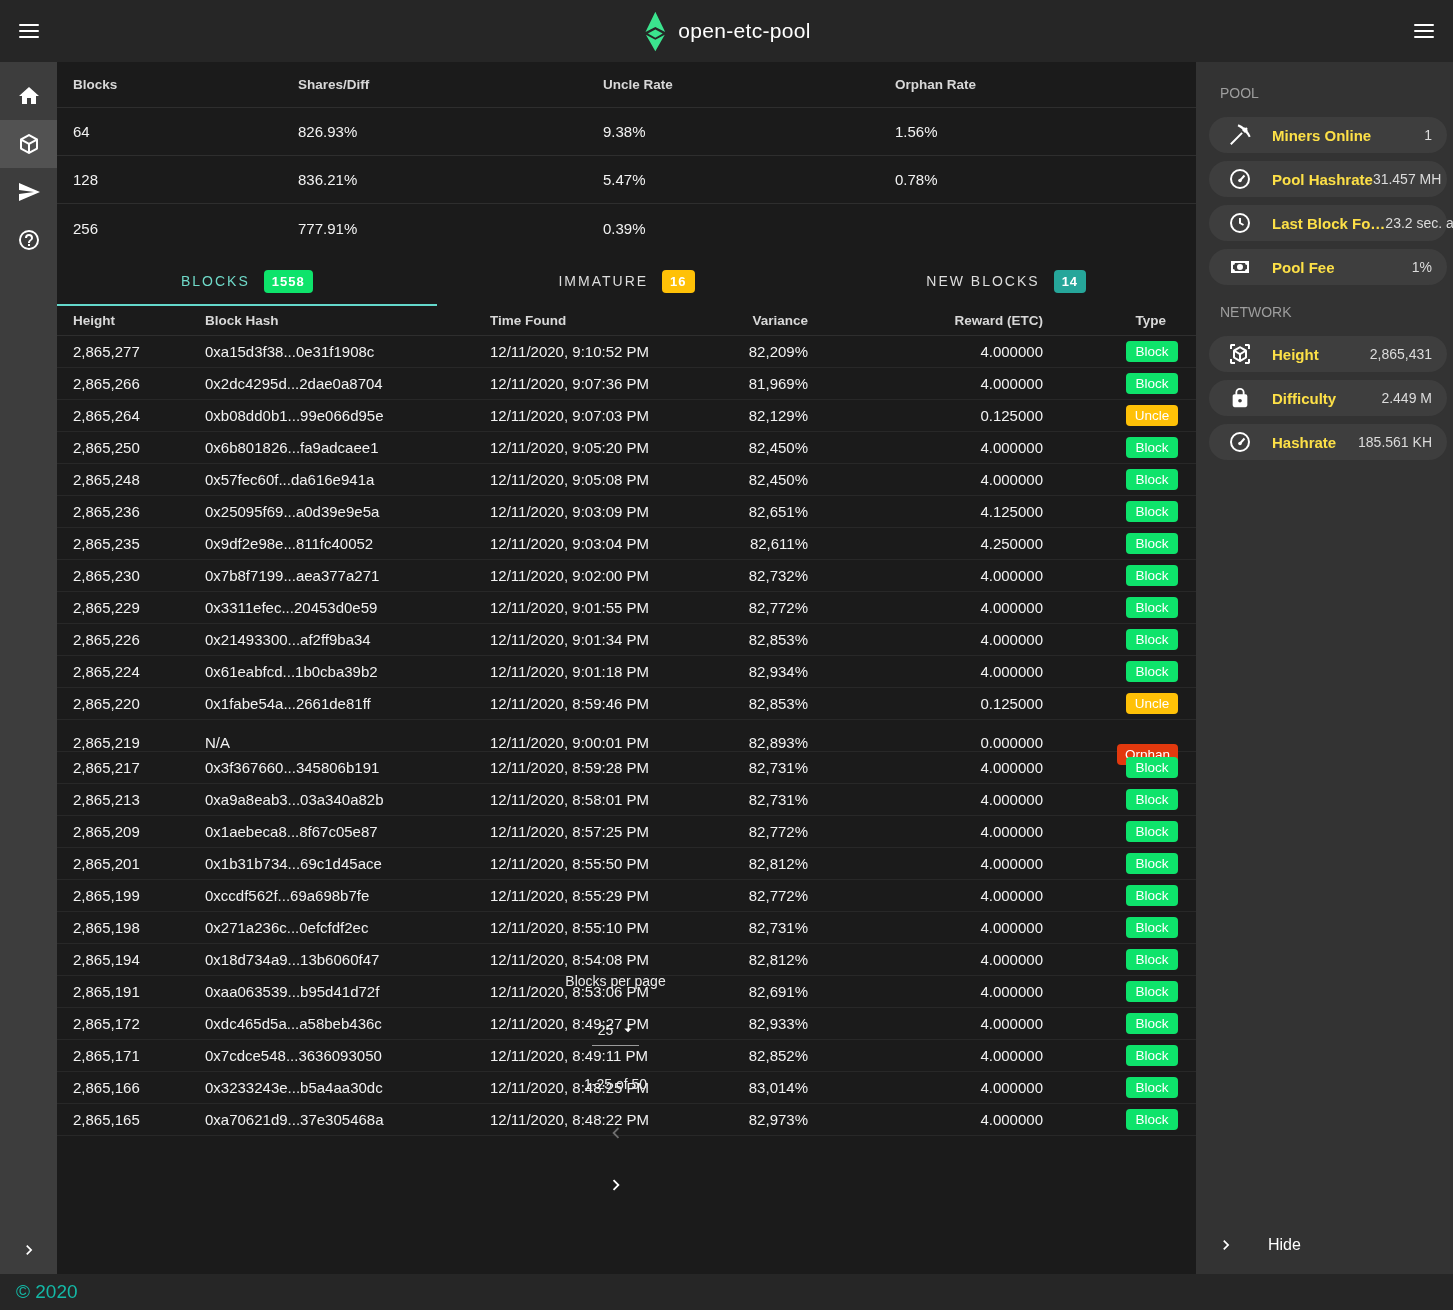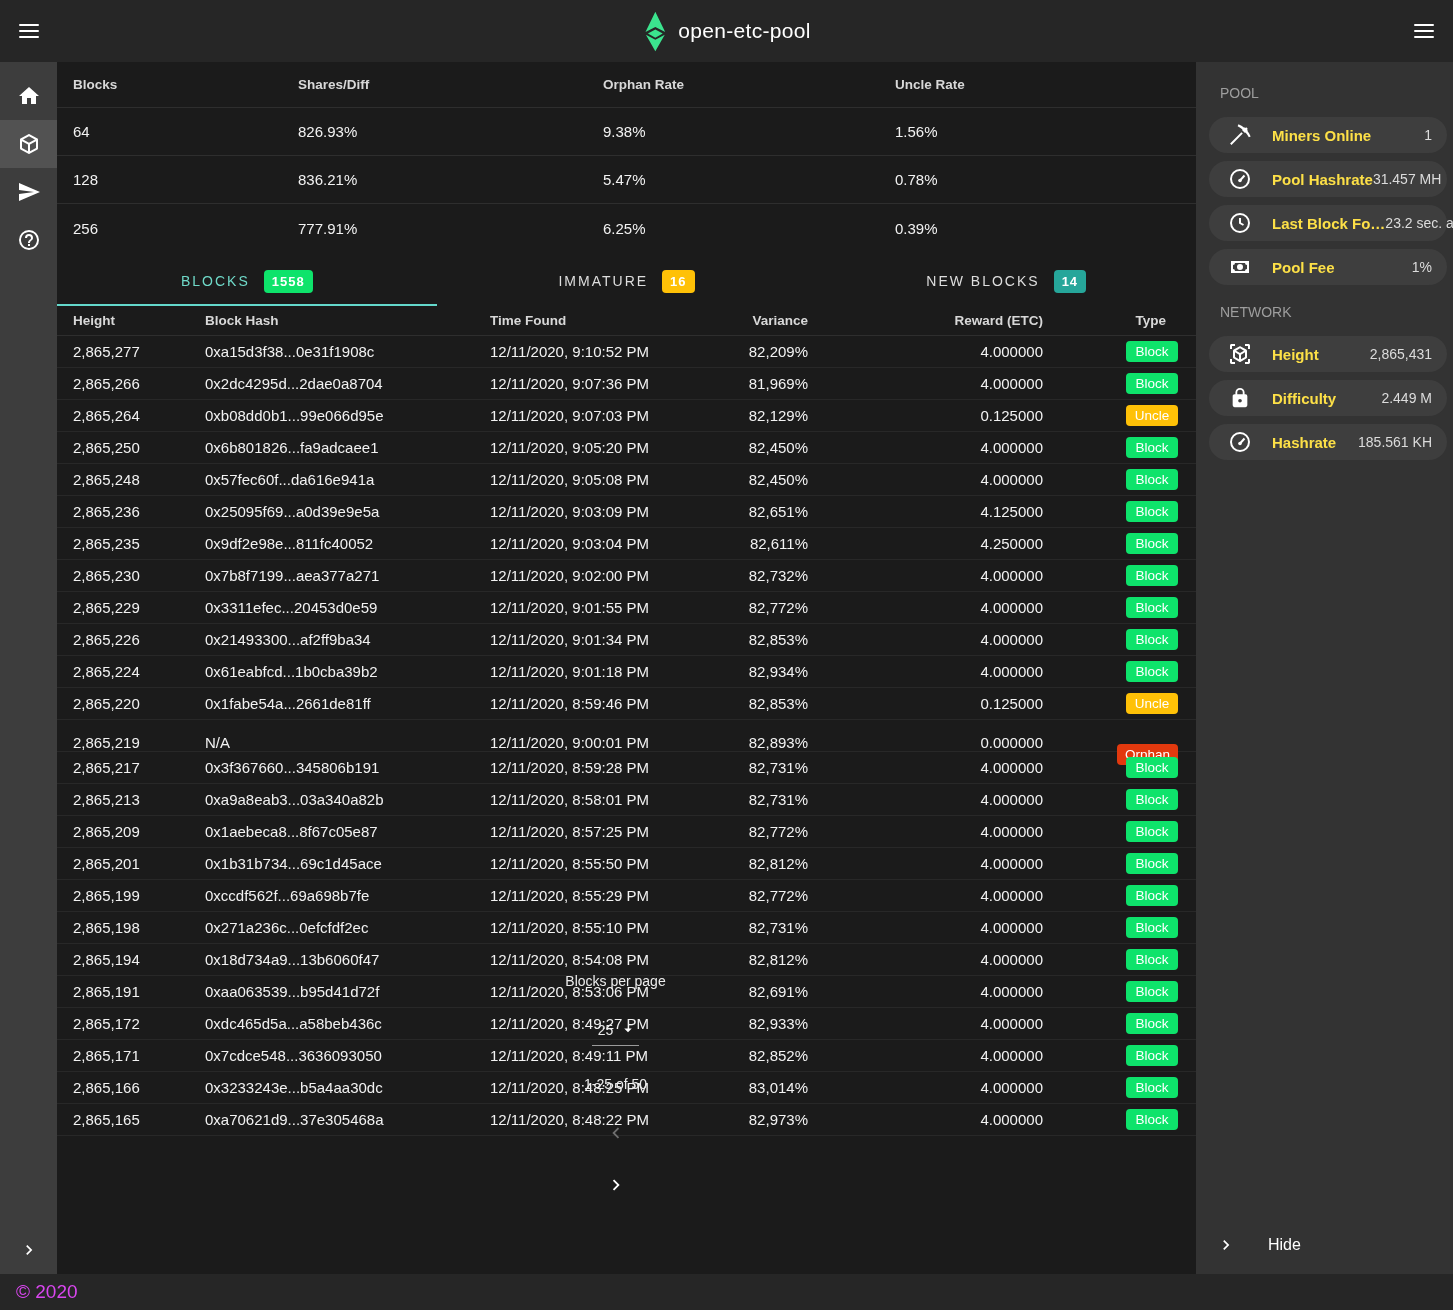--- a/index.html
+++ b/index.html
@@ -94,21 +94,21 @@
     background:#3e3e3e; border-radius:18px;
     margin:4px 6px 4px 13px; padding:0 15px 0 19px;
   }
   .info-icon { width:24px; display:flex; justify-content:center; }
   .info-label { font-size:15px; font-weight:bold; color:#fde047; margin-left:20px; white-space:nowrap; }
   .info-value { margin-left:auto; font-size:14px; color:#dcdcdc; white-space:nowrap; }
   .panel-fill { flex:1; }
   .hide-row { display:flex; align-items:center; height:58px; padding-left:20px; gap:32px; font-size:16px; cursor:pointer; }
 
   
-  .footer { height:36px; background:#262626; display:flex; align-items:center; padding-left:16px; font-size:19px; color:#d946ef; }
+  .footer { height:36px; background:#262626; display:flex; align-items:center; padding-left:16px; font-size:19px; color:#14b8a6; }
 </style>
 </head>
 <body>
 
 <header class="topbar">
   <div class="burger left">
       <span></span>
       <span></span>
       <span></span>
     </div>
@@ -169,39 +169,38 @@
       </span>
     </div>
   </nav>
 
   <main class="main">
 
     <section>
       <div class="stats-grid stats-head">
         <div>Blocks</div>
         <div>Shares/Diff</div>
+        <div>Uncle Rate</div>
         <div>Orphan Rate</div>
-        <div>Uncle Rate</div>
       </div>
       <div class="stats-grid stats-row">
         <div>64</div>
         <div>826.93%</div>
         <div>9.38%</div>
         <div>1.56%</div>
       </div>
       <div class="stats-grid stats-row">
         <div>128</div>
         <div>836.21%</div>
         <div>5.47%</div>
         <div>0.78%</div>
       </div>
       <div class="stats-grid stats-row last">
         <div>256</div>
         <div>777.91%</div>
-        <div>6.25%</div>
         <div>0.39%</div>
       </div>
     </section>
 
     <div class="tabs">
       <div class="tab active">
         <span>BLOCKS</span>
         <span class="count-badge" style="background: rgb(14, 227, 107);">1558</span>
       </div>
       <div class="tab">

